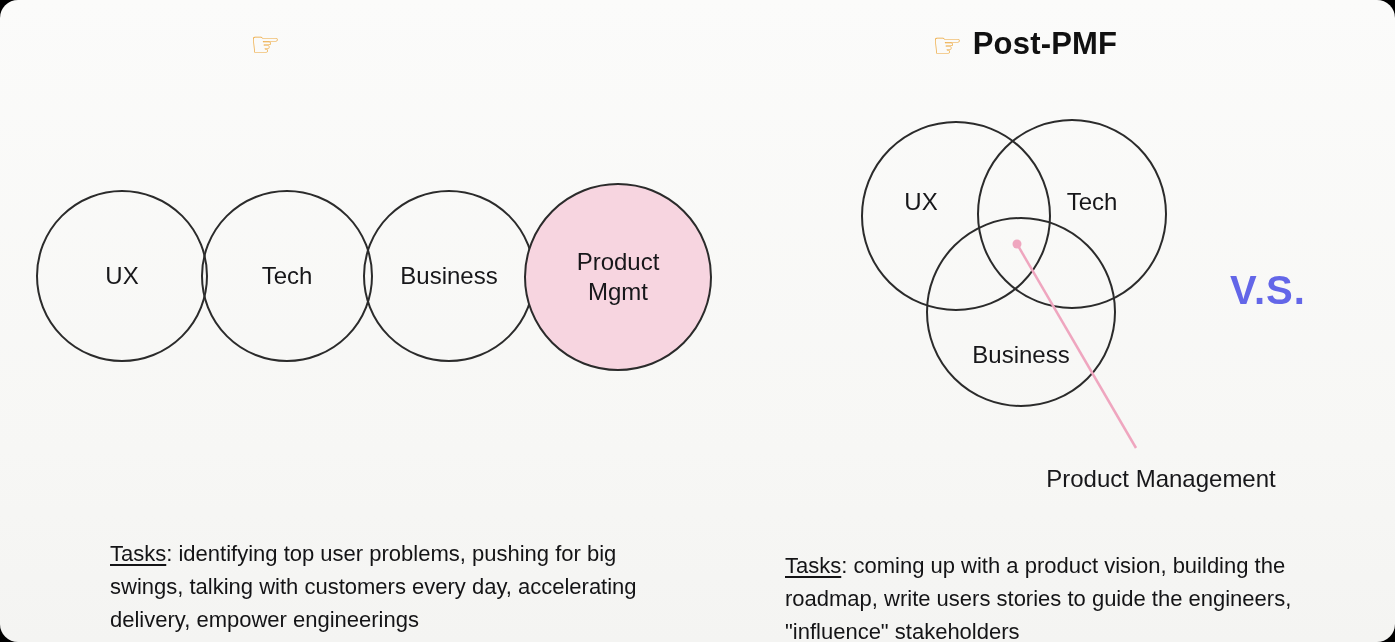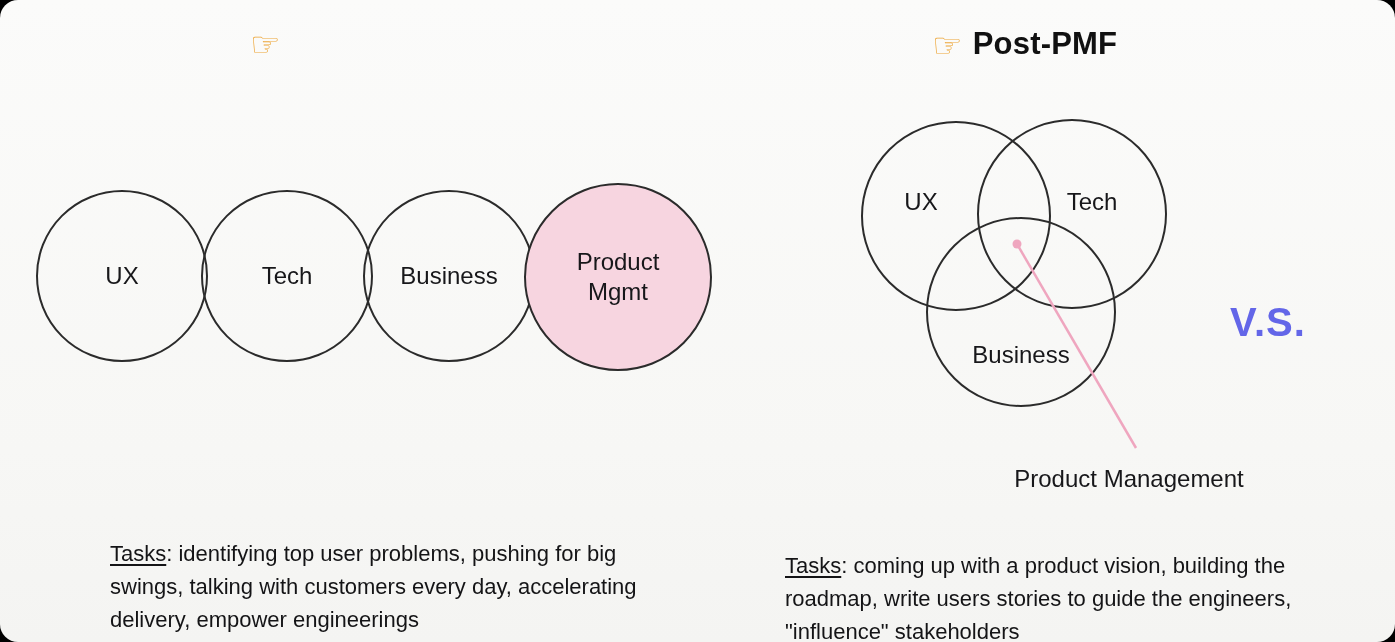--- a/index.html
+++ b/index.html
@@ -46,26 +46,26 @@
   .v-biz {left:926px;top:217px;width:190px;height:190px;}
 
   .venn-label{
     position:absolute;font-size:24px;color:#17171a;text-align:center;z-index:3;
   }
   .vl-ux  {left:885px;top:188px;width:72px;}
   .vl-tech{left:1051px;top:188px;width:82px;}
   .vl-biz {left:951px;top:341px;width:140px;}
 
   .callout-label{
-    position:absolute;left:964px;top:465px;width:330px;text-align:center;
+    position:absolute;left:996px;top:465px;width:330px;text-align:center;
     font-size:24px;color:#17171a;z-index:3;
   }
   .vs{
     position:absolute;left:1230px;top:268px;
-    font-size:40px;font-weight:800;color:var(--vs-color);letter-spacing:1px;margin-top:32px;
+    font-size:40px;font-weight:800;color:var(--vs-color);letter-spacing:1px;
   }
   .tasks{
     position:absolute;font-size:22px;line-height:1.5;color:#141416;
   }
   .tasks-left {left:110px;top:537px;width:580px;}
   .tasks-right{left:785px;top:549px;width:575px;}
   .tasks .tasks-word{text-decoration:underline;text-underline-offset:3px;}
 
   .connector-svg{
     position:absolute;left:0;top:0;width:1395px;height:642px;

